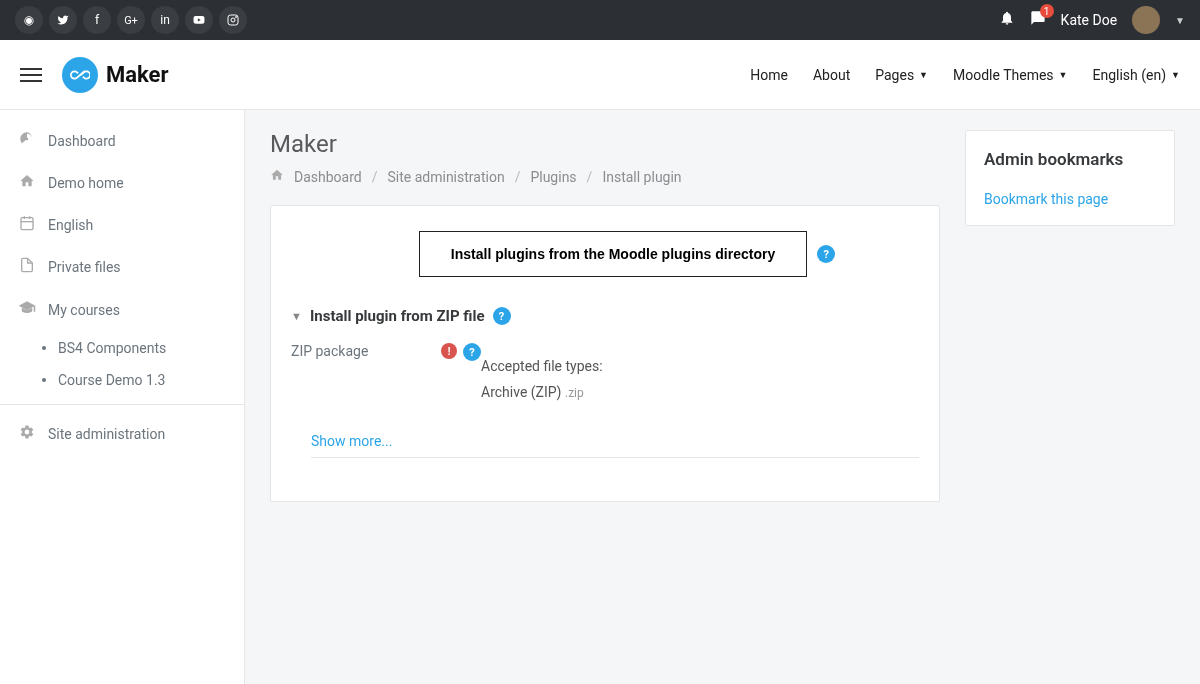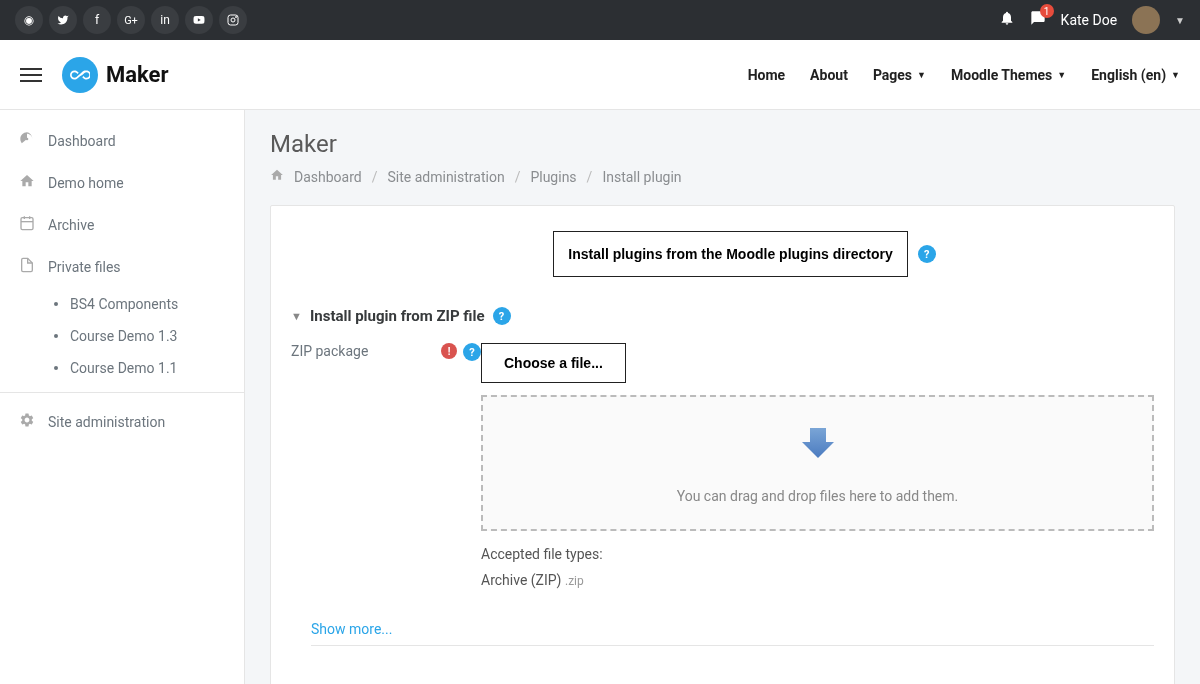--- a/index.html
+++ b/index.html
@@ -15,47 +15,47 @@
 .dropdown-caret { font-size: 10px; color: #ccc; }
 
 .main-nav { background: #fff; height: 70px; display: flex; align-items: center; padding: 0 20px; border-bottom: 1px solid #e5e5e5; }
 .hamburger { display: flex; flex-direction: column; gap: 4px; margin-right: 20px; cursor: pointer; }
 .hamburger span { width: 22px; height: 2px; background: #333; }
 .logo-wrap { display: flex; align-items: center; gap: 8px; }
 .logo-circle { width: 36px; height: 36px; border-radius: 50%; background: #2ba5e8; display: flex; align-items: center; justify-content: center; color: #fff; font-weight: bold; font-size: 20px; }
 .logo-text { font-size: 22px; font-weight: 700; color: #111; }
 .nav-spacer { flex: 1; }
 .nav-links { display: flex; gap: 25px; align-items: center; }
-.nav-link { color: #212121; font-weight: 700; cursor: pointer; display: flex; align-items: center; gap: 5px; }
+.nav-link { color: #212121; font-weight: 400; cursor: pointer; display: flex; align-items: center; gap: 5px; }
 .caret-down { font-size: 9px; }
 
 .layout { display: flex; }
 .sidebar { width: 245px; background: #fff; border-right: 1px solid #e5e5e5; padding: 10px 0; min-height: 600px; }
 .sidebar-item { display: flex; align-items: center; gap: 12px; padding: 11px 18px; color: #6c757d; cursor: pointer; font-size: 14px; }
 .sidebar-item .icon { width: 18px; text-align: center; font-size: 15px; }
-.sidebar-sub { padding-left: 36px; }
+.sidebar-sub { padding-left: 24px; }
 .sidebar-sub .sidebar-item { padding: 8px 18px; color: #6c757d; font-size: 14px; }
 .sidebar-sub .bullet { width: 4px; height: 4px; border-radius: 50%; background: #6c757d; }
 .sidebar-divider { height: 1px; background: #e5e5e5; margin: 8px 0; }
 
 .content { flex: 1; padding: 20px 25px; display: flex; gap: 25px; align-items: flex-start; }
 .main-col { flex: 1; }
 .page-head { display: flex; justify-content: space-between; align-items: flex-start; margin-bottom: 10px; }
 .page-title { font-size: 24px; font-weight: 400; color: #5a5a5a; }
 .btn-outline { background: #fff; border: 1px solid #212121; padding: 10px 18px; font-size: 14px; font-weight: 600; cursor: pointer; color: #212121; }
 .breadcrumb { display: flex; gap: 10px; align-items: center; color: #8a8d90; font-size: 14px; margin-bottom: 20px; }
 .breadcrumb a { color: #8a8d90; text-decoration: none; }
 .breadcrumb .sep { color: #bbb; }
 .breadcrumb .home-icon { font-size: 14px; }
 
 .card { background: #fff; border: 1px solid #e5e5e5; padding: 25px 20px; border-radius: 2px; }
 .card-title { font-size: 22px; font-weight: 500; margin-bottom: 25px; }
 
 .install-dir-row { display: flex; justify-content: center; align-items: center; gap: 10px; margin-bottom: 30px; }
-.btn-outline-lg { background: #fff; border: 1px solid #212121; padding: 14px 14px; font-size: 14px; font-weight: 600; cursor: pointer; margin-left: 44px; }
+.btn-outline-lg { background: #fff; border: 1px solid #212121; padding: 14px 31px; font-size: 14px; font-weight: 600; cursor: pointer; margin-left: 44px; }
 .help-icon { width: 18px; height: 18px; border-radius: 50%; background: #2ba5e8; color: #fff; display: inline-flex; align-items: center; justify-content: center; font-size: 11px; font-weight: bold; cursor: pointer; }
 .req-icon { width: 16px; height: 16px; border-radius: 50%; background: #d9534f; color: #fff; display: inline-flex; align-items: center; justify-content: center; font-size: 10px; font-weight: bold; }
 
 .section-header { display: flex; align-items: center; gap: 8px; margin-bottom: 18px; }
 .collapse-caret { color: #888; font-size: 11px; }
 .section-title { font-weight: 700; font-size: 15px; }
 
 .form-row { display: flex; margin-bottom: 15px; }
 .form-label-col { width: 190px; display: flex; gap: 8px; align-items: flex-start; color: #6c757d; font-size: 14px; }
 .form-label-col .icons { margin-left: auto; display: flex; gap: 6px; }
@@ -182,43 +182,47 @@
     </div>
     <div class="sidebar-item">
       <span class="icon">
         <svg width="16" height="16" viewBox="0 0 24 24" fill="none" stroke="#aaa" stroke-width="2">
             <rect x="3" y="4" width="18" height="18" rx="2"></rect>
             <line x1="16" y1="2" x2="16" y2="6"></line>
             <line x1="8" y1="2" x2="8" y2="6"></line>
             <line x1="3" y1="10" x2="21" y2="10"></line>
           </svg>
       </span>
-      <span>Archive</span>
+      <span>English</span>
     </div>
     <div class="sidebar-item">
       <span class="icon">
         <svg width="16" height="16" viewBox="0 0 24 24" fill="none" stroke="#aaa" stroke-width="2">
             <path d="M13 2H6a2 2 0 00-2 2v16a2 2 0 002 2h12a2 2 0 002-2V9z"></path>
             <polyline points="13 2 13 9 20 9"></polyline>
           </svg>
       </span>
       <span>Private files</span>
+    </div>
+    <div class="sidebar-item">
+      <span class="icon">
+        <svg width="18" height="18" viewBox="0 0 24 24" fill="#aaa">
+            <path d="M12 3L1 9l11 6 9-4.91V17h2V9L12 3zm-7 8.5v4c0 1.66 3.13 3 7 3s7-1.34 7-3v-4l-7 3.82-7-3.82z"></path>
+          </svg>
+      </span>
+      <span>My courses</span>
     </div>
     <div class="sidebar-sub">
       <div class="sidebar-item">
           <span class="bullet"></span>
           <span>BS4 Components</span>
         </div>
       <div class="sidebar-item">
           <span class="bullet"></span>
           <span>Course Demo 1.3</span>
-        </div>
-      <div class="sidebar-item">
-          <span class="bullet"></span>
-          <span>Course Demo 1.1</span>
         </div>
     </div>
     <div class="sidebar-divider"></div>
     <div class="sidebar-item">
       <span class="icon">
         <svg width="16" height="16" viewBox="0 0 24 24" fill="#aaa">
             <path d="M19.14 12.94c.04-.3.06-.61.06-.94 0-.32-.02-.64-.07-.94l2.03-1.58a.5.5 0 00.12-.61l-1.92-3.32a.488.488 0 00-.59-.22l-2.39.96c-.5-.38-1.03-.7-1.62-.94l-.36-2.54a.484.484 0 00-.48-.41h-3.84c-.24 0-.43.17-.47.41l-.36 2.54c-.59.24-1.13.57-1.62.94l-2.39-.96c-.22-.08-.47 0-.59.22L2.74 8.87c-.12.21-.08.47.12.61l2.03 1.58c-.05.3-.09.63-.09.94s.02.64.07.94l-2.03 1.58a.5.5 0 00-.12.61l1.92 3.32c.12.22.37.29.59.22l2.39-.96c.5.38 1.03.7 1.62.94l.36 2.54c.05.24.24.41.48.41h3.84c.24 0 .44-.17.47-.41l.36-2.54c.59-.24 1.13-.56 1.62-.94l2.39.96c.22.08.47 0 .59-.22l1.92-3.32c.12-.22.07-.47-.12-.61l-2.01-1.58zM12 15.6c-1.98 0-3.6-1.62-3.6-3.6s1.62-3.6 3.6-3.6 3.6 1.62 3.6 3.6-1.62 3.6-3.6 3.6z"></path>
           </svg>
       </span>
       <span>Site administration</span>
@@ -262,41 +266,34 @@
 
         <div class="form-row">
           <div class="form-label-col">
             <span>ZIP package</span>
             <span class="icons">
               <span class="req-icon">!</span>
               <span class="help-icon">?</span>
             </span>
           </div>
           <div class="form-control-col">
-            <button class="btn-choose">Choose a file...</button>
-            <div class="dropzone">
-              <svg class="drop-arrow" width="48" height="48" viewBox="0 0 24 24">
-                  <defs>
-                    <linearGradient id="g1" x1="0" y1="0" x2="0" y2="1">
-                      <stop offset="0" stop-color="#7aa5d6"></stop>
-                      <stop offset="1" stop-color="#4b7bc0"></stop>
-                    </linearGradient>
-                  </defs>
-                  <path fill="url(#g1)" d="M12 3v10.17l3.59-3.58L17 11l-5 5-5-5 1.41-1.41L12 13.17V3h0zM8 3h8v7h4l-8 8-8-8h4V3z"></path>
-                </svg>
-              <div>You can drag and drop files here to add them.</div>
-            </div>
             <div class="accepted-text">Accepted file types:</div>
             <div class="file-type">
               <span>Archive (ZIP)</span>
               <span class="file-ext">.zip</span>
             </div>
           </div>
         </div>
 
         <div class="show-more">Show more...</div>
 
       </div>
 
     </div>
 
+    <div class="aside">
+      <div class="aside-card">
+        <div class="aside-title">Admin bookmarks</div>
+        <div class="aside-link">Bookmark this page</div>
+      </div>
+    </div>
   </div>
 </div>
 
 </body></html>

